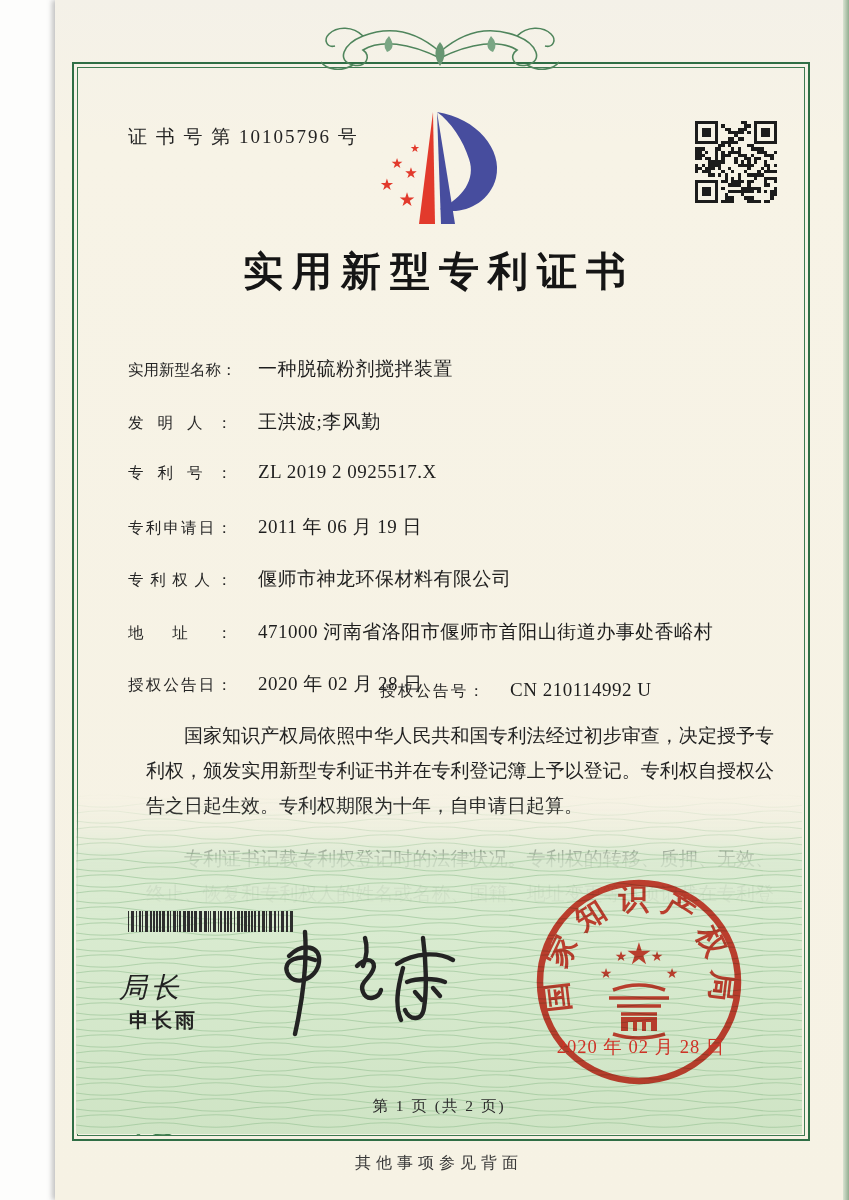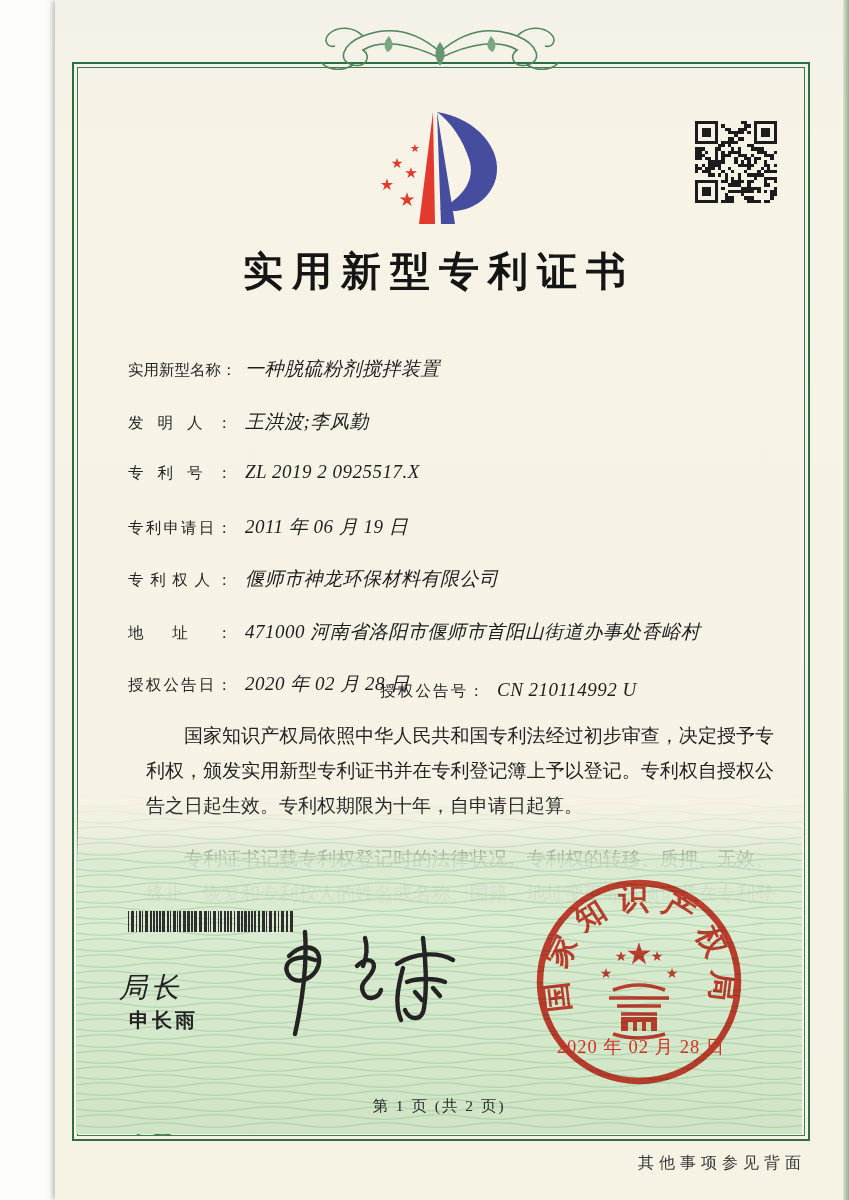--- a/index.html
+++ b/index.html
@@ -18,40 +18,40 @@
   .flourish.br{left:652px;top:1040px;transform:scaleX(-1);}
   .cert-no{position:absolute;left:73px;top:124px;font-size:19px;letter-spacing:2px;color:#242424;}
   .logo{position:absolute;left:298px;top:108px;width:162px;height:128px;}
   .qr{position:absolute;left:640px;top:121px;width:82px;height:82px;}
   .title{position:absolute;left:17px;top:244px;width:734px;text-align:center;
     font-size:40px;font-weight:700;letter-spacing:9px;color:#151515;}
   .fields{position:absolute;left:73px;top:356px;width:668px;}
   .row{position:relative;height:52.5px;white-space:nowrap;}
   .flabel{display:inline-block;width:104px;text-align:justify;text-align-last:justify;
     font-size:15.5px;color:#262626;vertical-align:baseline;}
-  .fvalue{font-size:19px;color:#1e1e1e;margin-left:13px;letter-spacing:.5px;font-style:italic;}
+  .fvalue{font-size:19px;color:#1e1e1e;margin-left:26px;letter-spacing:.5px;}
   .pair2{position:absolute;left:252px;top:8px;}
   .paras{position:absolute;left:73px;top:700px;width:664px;}
   .paras p{margin:18px;text-indent:2em;font-size:19px;line-height:35px;color:#232323;text-align:justify;}
   .band{position:absolute;left:21px;top:793px;width:726px;height:341px;
     background:linear-gradient(180deg,rgba(221,236,214,0) 0%,rgba(216,233,208,.9) 18%,#d9ebd0 40%,#cfe4c5 100%);
     -webkit-mask-image:linear-gradient(180deg,transparent 0,#000 70px);
     mask-image:linear-gradient(180deg,transparent 0,#000 70px);}
   .waves{position:absolute;inset:0;}
   .barcode{position:absolute;left:73px;top:911px;height:21px;display:flex;align-items:stretch;}
   .barcode div{background:#2e2e2e;}
   .signer-title{position:absolute;left:64px;top:969px;font-size:28px;letter-spacing:4px;color:#222;font-style:italic;}
   .signer-name{position:absolute;left:74px;top:1007px;font-size:20px;letter-spacing:3px;color:#222;font-weight:bold;}
   .signature{position:absolute;left:182px;top:926px;width:238px;height:118px;}
   .seal{position:absolute;left:478px;top:876px;width:212px;height:212px;mix-blend-mode:multiply;}
   .seal-date{position:absolute;left:488px;top:1034px;width:196px;text-align:center;
     font-size:18.5px;color:#cf3226;letter-spacing:1px;}
   .page-num{position:absolute;left:17px;top:1096px;width:734px;text-align:center;
     font-size:15.5px;letter-spacing:2px;color:#2c2c2c;}
-  .back-note{position:absolute;left:17px;top:1153px;width:734px;text-align:right;
+  .back-note{position:absolute;left:17px;top:1153px;width:734px;text-align:center;
     font-size:16px;letter-spacing:5px;color:#383838;}
 </style>
 </head>
 <body>
 
 <div class="paper">
 
   <div class="frame"></div>
 
   <svg class="ornament" viewBox="0 0 294 72">
@@ -77,20 +77,21 @@
   </svg>
   <svg class="flourish br" viewBox="0 0 120 104">
     <g stroke="#3f7c4e" fill="none" stroke-width="1.7">
       <path d="M70,4 C58,26 64,42 80,50 M80,50 C58,46 40,54 38,72 C36,88 52,95 60,86 C66,79 60,70 52,73"></path>
       <path d="M80,50 C70,62 72,80 88,90 C96,95 108,94 112,88"></path>
       <path d="M62,20 C52,28 50,40 56,48 M88,66 C96,60 106,62 110,70"></path>
     </g>
     <path d="M44,58 q-10,10 0,20 q10,-10 0,-20 M74,78 q-8,10 2,16 q8,-10 -2,-16" fill="#55895f"></path>
   </svg>
 
+  <div class="cert-no">证 书 号 第 10105796 号</div>
 
   <svg class="logo" viewBox="0 0 162 128">
     <path d="M84,4 C124,10 150,42 143,70 C136,97 107,108 87,101 C110,90 123,71 116,51 C110,32 98,14 84,4 Z" fill="#474d9e"></path>
     <path d="M84,4 L88,116 L102,116 Z" fill="#474d9e"></path>
     <path d="M80,4 L66,116 L82,116 Z" fill="#e23a2c"></path>
     <g fill="#e23a2c" font-family="'DejaVu Sans',sans-serif" text-anchor="middle">
       <text x="62" y="44" font-size="11">★</text>
       <text x="44" y="60" font-size="14">★</text>
       <text x="58" y="70" font-size="15">★</text>
       <text x="34" y="82" font-size="16">★</text>

